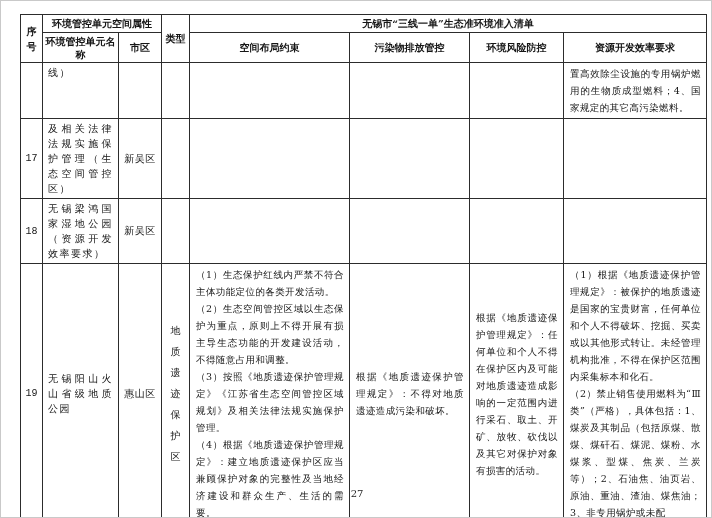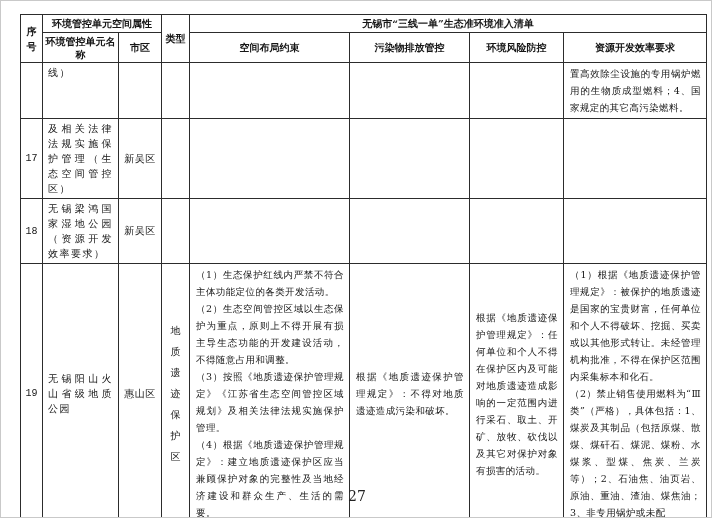--- a/index.html
+++ b/index.html
@@ -64,21 +64,21 @@
     letter-spacing: 0.4px;
     padding: 2px 5px 2px 6px;
     font-size: 9.5px;
   }
   td.content-cell.v-center { vertical-align: middle; }
   .page-number {
     position: absolute;
     left: 0; top: 487px;
     width: 712px;
     text-align: center;
-    font-size: 14px;
+    font-size: 10px;
     color: #222;
   }
 </style>
 </head>
 <body>
 
 <table class="doc-table">
   <colgroup>
     <col style="width:22px">
     <col style="width:76px">

